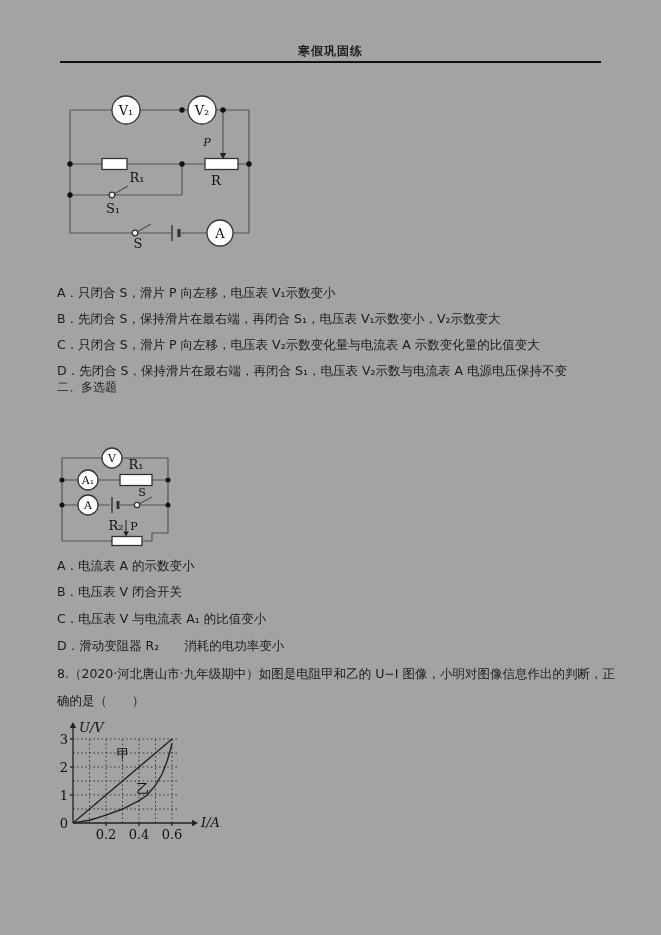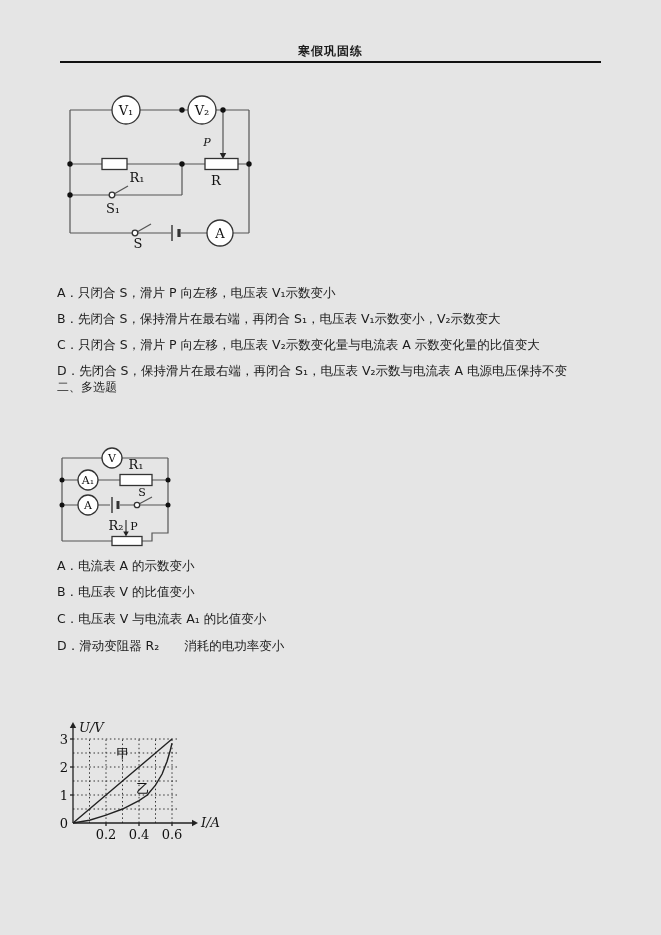--- a/index.html
+++ b/index.html
@@ -1,16 +1,16 @@
 <!DOCTYPE html>
 <html><head>
 <meta charset="utf-8">
 <style>
   html,body{margin:0;padding:0;background:#fff;}
-  #page{position:relative;width:661px;height:935px;background:#e5e5e5;overflow:hidden;
+  #page{position:relative;width:661px;height:935px;background:#a3a3a3;overflow:hidden;
         font-family:"DejaVu Sans",sans-serif;color:#1b1b1b;}
   .header-title{position:absolute;top:43px;left:0;right:0;text-align:center;
         font-size:12px;font-weight:bold;letter-spacing:1px;}
   .header-rule{position:absolute;top:61px;left:60px;width:541px;height:2px;background:#111;}
   .opt{position:absolute;left:57px;font-size:12.5px;white-space:nowrap;}
   .stem{position:absolute;left:57px;width:566px;font-size:12.5px;line-height:27px;}
   .section-heading{position:absolute;left:57px;font-size:12px;}
   svg{position:absolute;overflow:visible;}
   .wire{stroke:#555;stroke-width:1.2;fill:none;}
   .comp{fill:#ffffff;stroke:#333;stroke-width:1.3;}
@@ -109,24 +109,25 @@
     <text class="meter-text-sm" x="57" y="14">V</text>
     <text class="meter-text-sm" x="33" y="36">A₁</text>
     <text class="meter-text-sm" x="33" y="61">A</text>
     <text class="clabel" x="81" y="21" text-anchor="middle">R₁</text>
     <text class="clabel" x="61" y="82" text-anchor="middle">R₂</text>
     <text class="clabel-sm" x="87" y="48" text-anchor="middle">S</text>
     <text class="clabel-sm" x="79" y="82" text-anchor="middle">P</text>
   </svg>
 
   <div class="opt" style="top:558px">A．电流表 A 的示数变小</div>
-  <div class="opt" style="top:584px">B．电压表 V 的比值变小</div>
+  <div class="opt" style="top:584px">B．电压表 V 闭合开关</div>
   <div class="opt" style="top:611px">C．电压表 V 与电流表 A₁ 的比值变小</div>
   <div class="opt" style="top:638px">D．滑动变阻器 R₂　　消耗的电功率变小</div>
 
+  <div class="stem" style="top:660px">8.（2020·河北唐山市·九年级期中）如图是电阻甲和乙的 U−I 图像，小明对图像信息作出的判断，正确的是（　　）</div>
 
   <svg id="ui-graph" style="left:55px;top:716px;" width="200" height="135" viewBox="0 0 200 135">
     <g id="g-grid">
         <line x1="34.5" y1="107" x2="34.5" y2="23" class="grid"></line>
         <line x1="51" y1="107" x2="51" y2="23" class="grid"></line>
         <line x1="67.5" y1="107" x2="67.5" y2="23" class="grid"></line>
         <line x1="84" y1="107" x2="84" y2="23" class="grid"></line>
         <line x1="100.5" y1="107" x2="100.5" y2="23" class="grid"></line>
         <line x1="117" y1="107" x2="117" y2="23" class="grid"></line>
         <line x1="18" y1="93" x2="123" y2="93" class="grid"></line>

